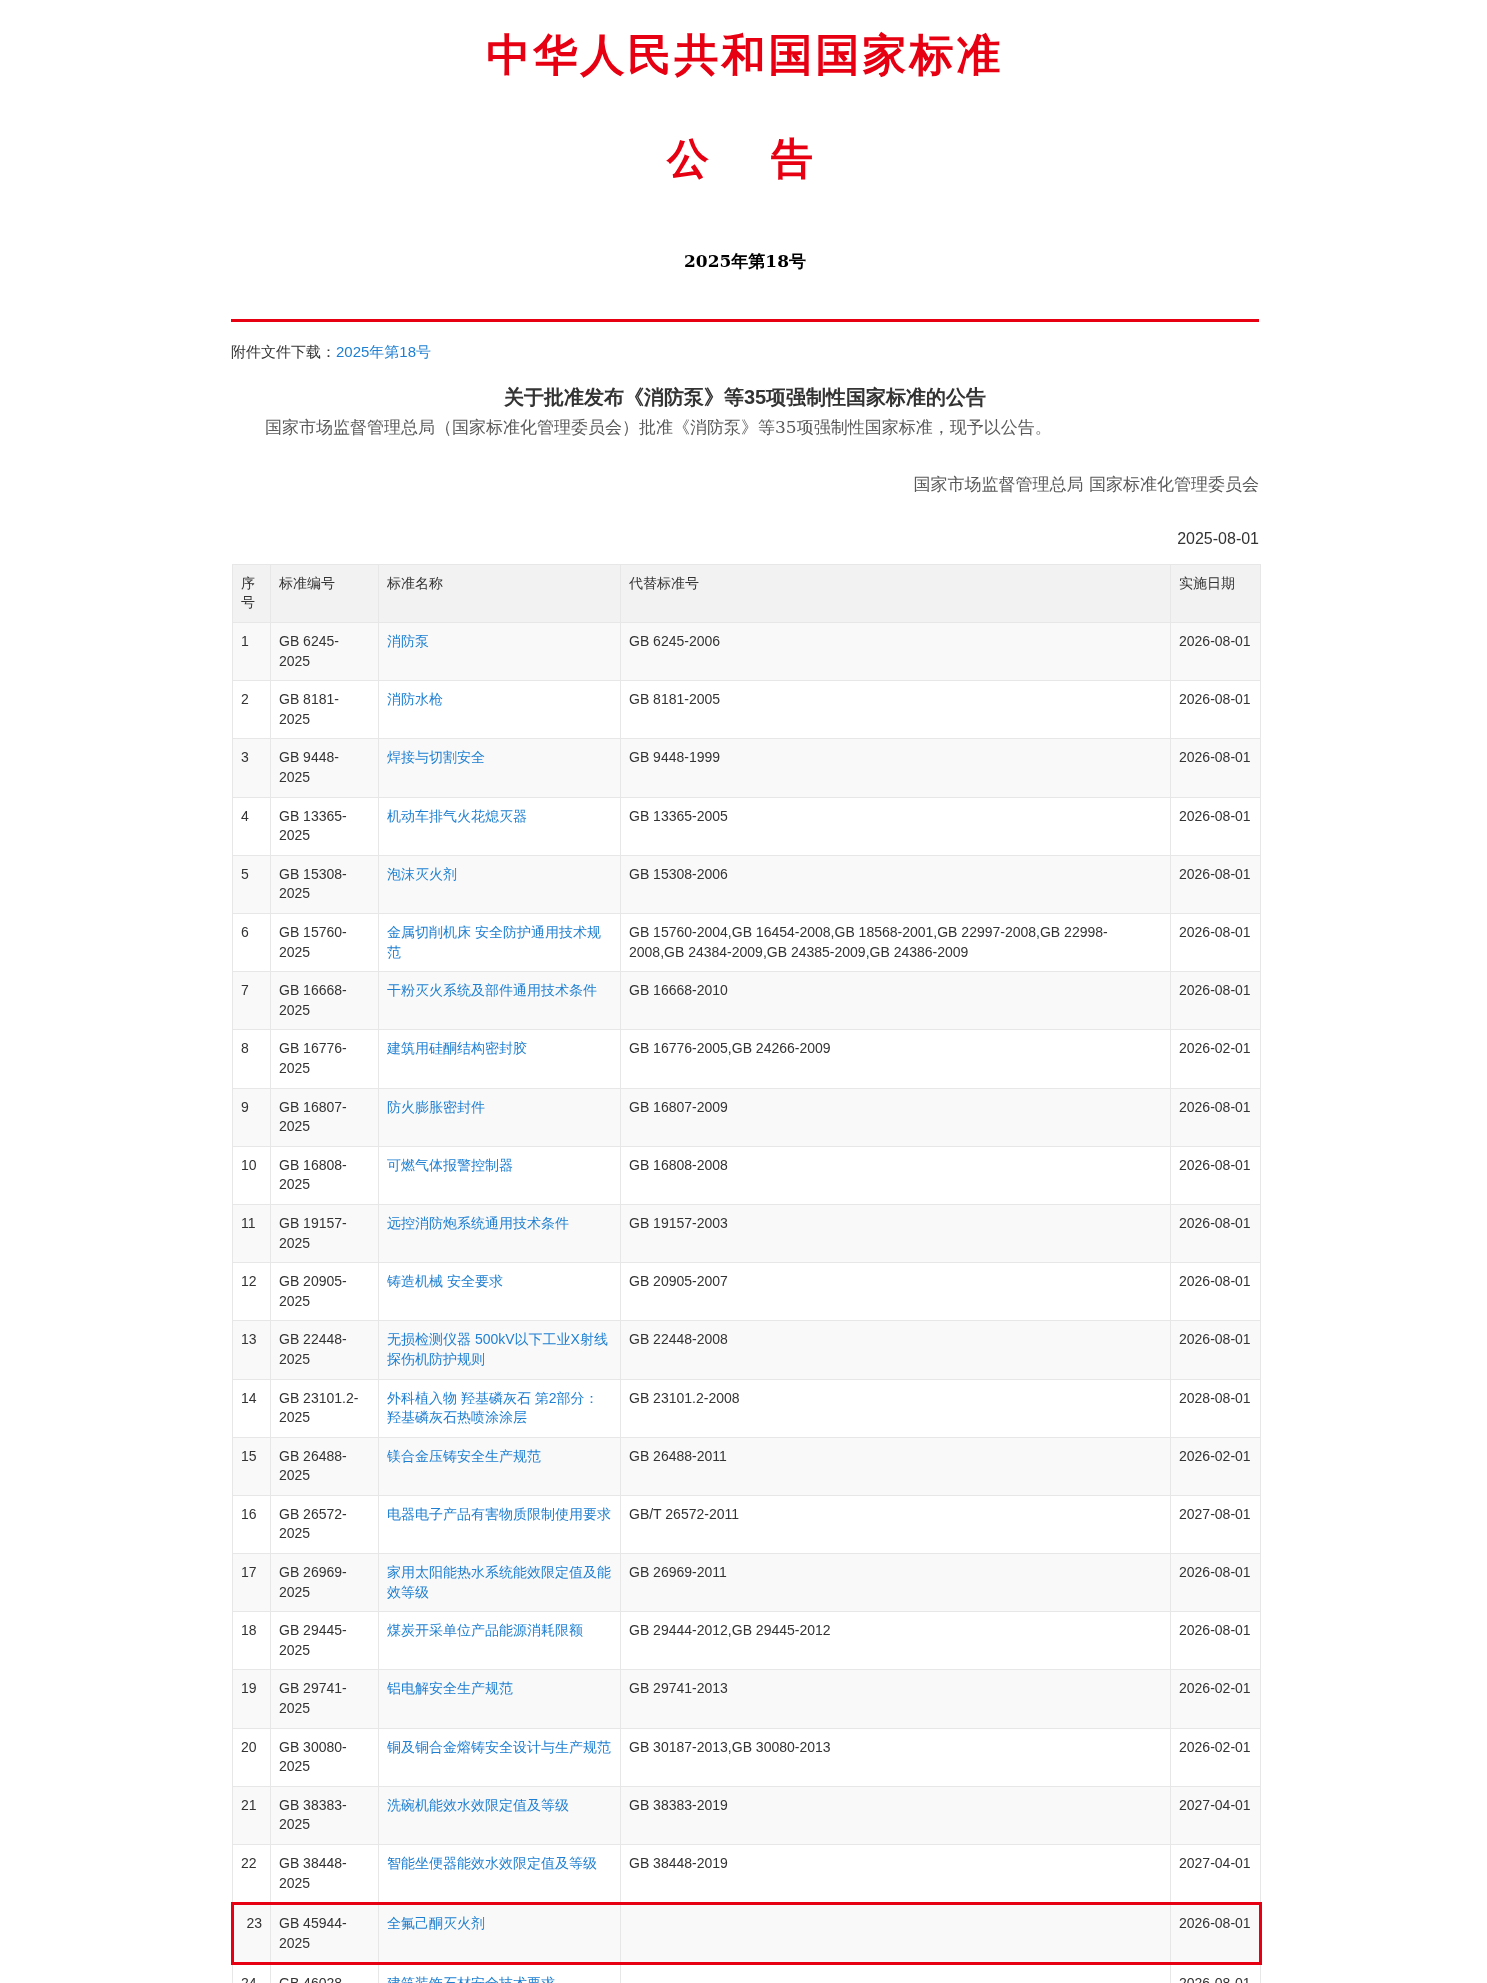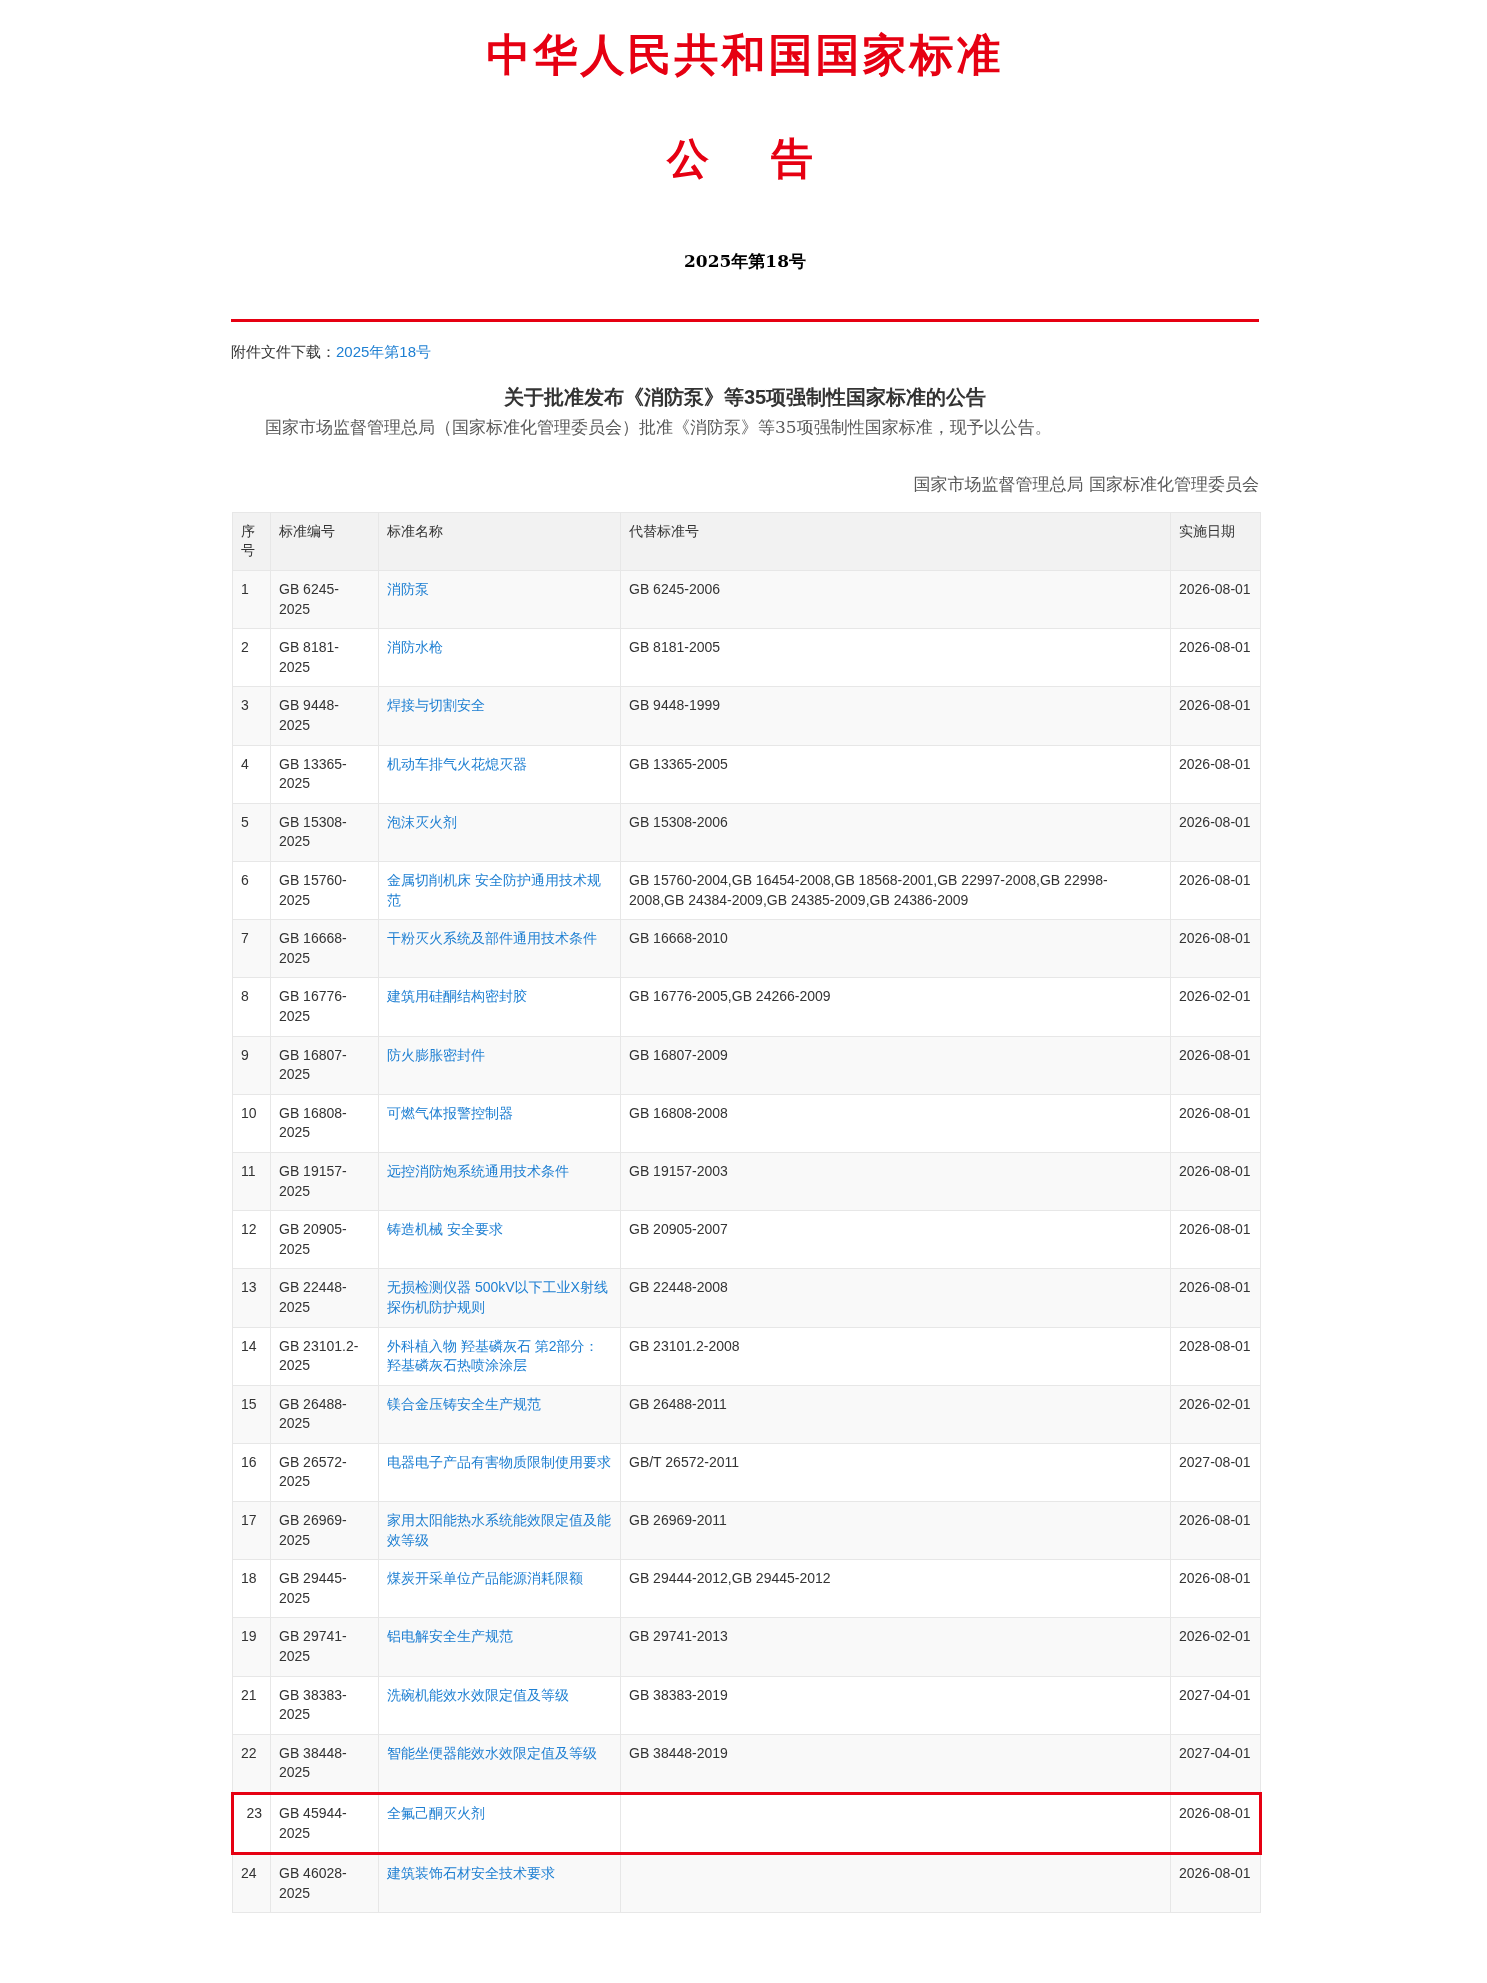--- a/index.html
+++ b/index.html
@@ -134,20 +134,21 @@
   <div class="attachment-bar">
     <span>附件文件下载：</span><a href="#">2025年第18号</a>
   </div>
 
   <div class="notice-title">关于批准发布《消防泵》等35项强制性国家标准的公告</div>
 
   <p class="notice-body">国家市场监督管理总局（国家标准化管理委员会）批准《消防泵》等35项强制性国家标准，现予以公告。</p>
 
   <div class="issuer">国家市场监督管理总局 国家标准化管理委员会</div>
 
+  <div class="publish-date">2025-08-01</div>
 
   <table class="standards">
     <colgroup>
       <col style="width:38px">
         <col style="width:108px">
         <col style="width:242px">
         <col style="width:550px">
         <col style="width:90px">
     </colgroup>
     <thead>
@@ -287,20 +288,27 @@
           <td class="cell-date">2026-08-01</td>
         </tr>
         <tr>
           <td class="cell-seq">19</td>
           <td class="cell-code">GB 29741-2025</td>
           <td class="cell-name"><a href="#">铝电解安全生产规范</a></td>
           <td class="cell-replaced">GB 29741-2013</td>
           <td class="cell-date">2026-02-01</td>
         </tr>
         <tr>
+          <td class="cell-seq">20</td>
+          <td class="cell-code">GB 30080-2025</td>
+          <td class="cell-name"><a href="#">铜及铜合金熔铸安全设计与生产规范</a></td>
+          <td class="cell-replaced">GB 30187-2013,GB 30080-2013</td>
+          <td class="cell-date">2026-02-01</td>
+        </tr>
+        <tr>
           <td class="cell-seq">21</td>
           <td class="cell-code">GB 38383-2025</td>
           <td class="cell-name"><a href="#">洗碗机能效水效限定值及等级</a></td>
           <td class="cell-replaced">GB 38383-2019</td>
           <td class="cell-date">2027-04-01</td>
         </tr>
         <tr>
           <td class="cell-seq">22</td>
           <td class="cell-code">GB 38448-2025</td>
           <td class="cell-name"><a href="#">智能坐便器能效水效限定值及等级</a></td>

